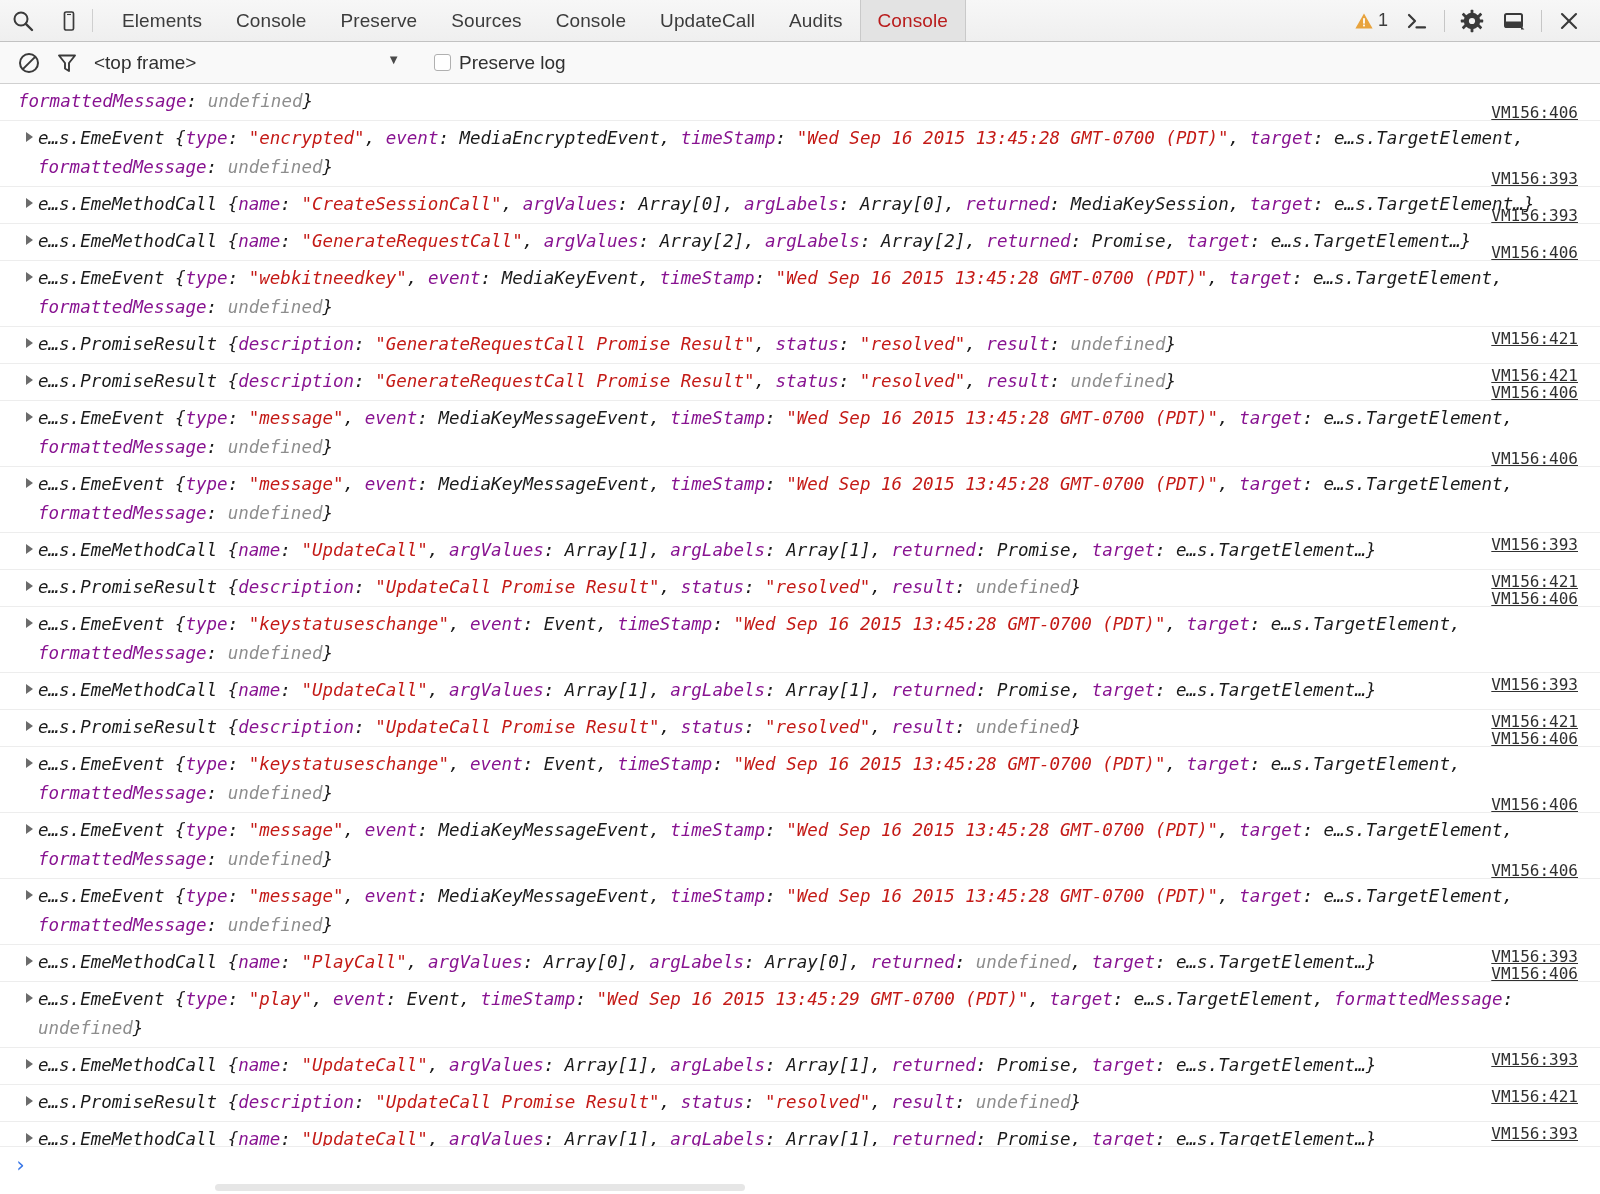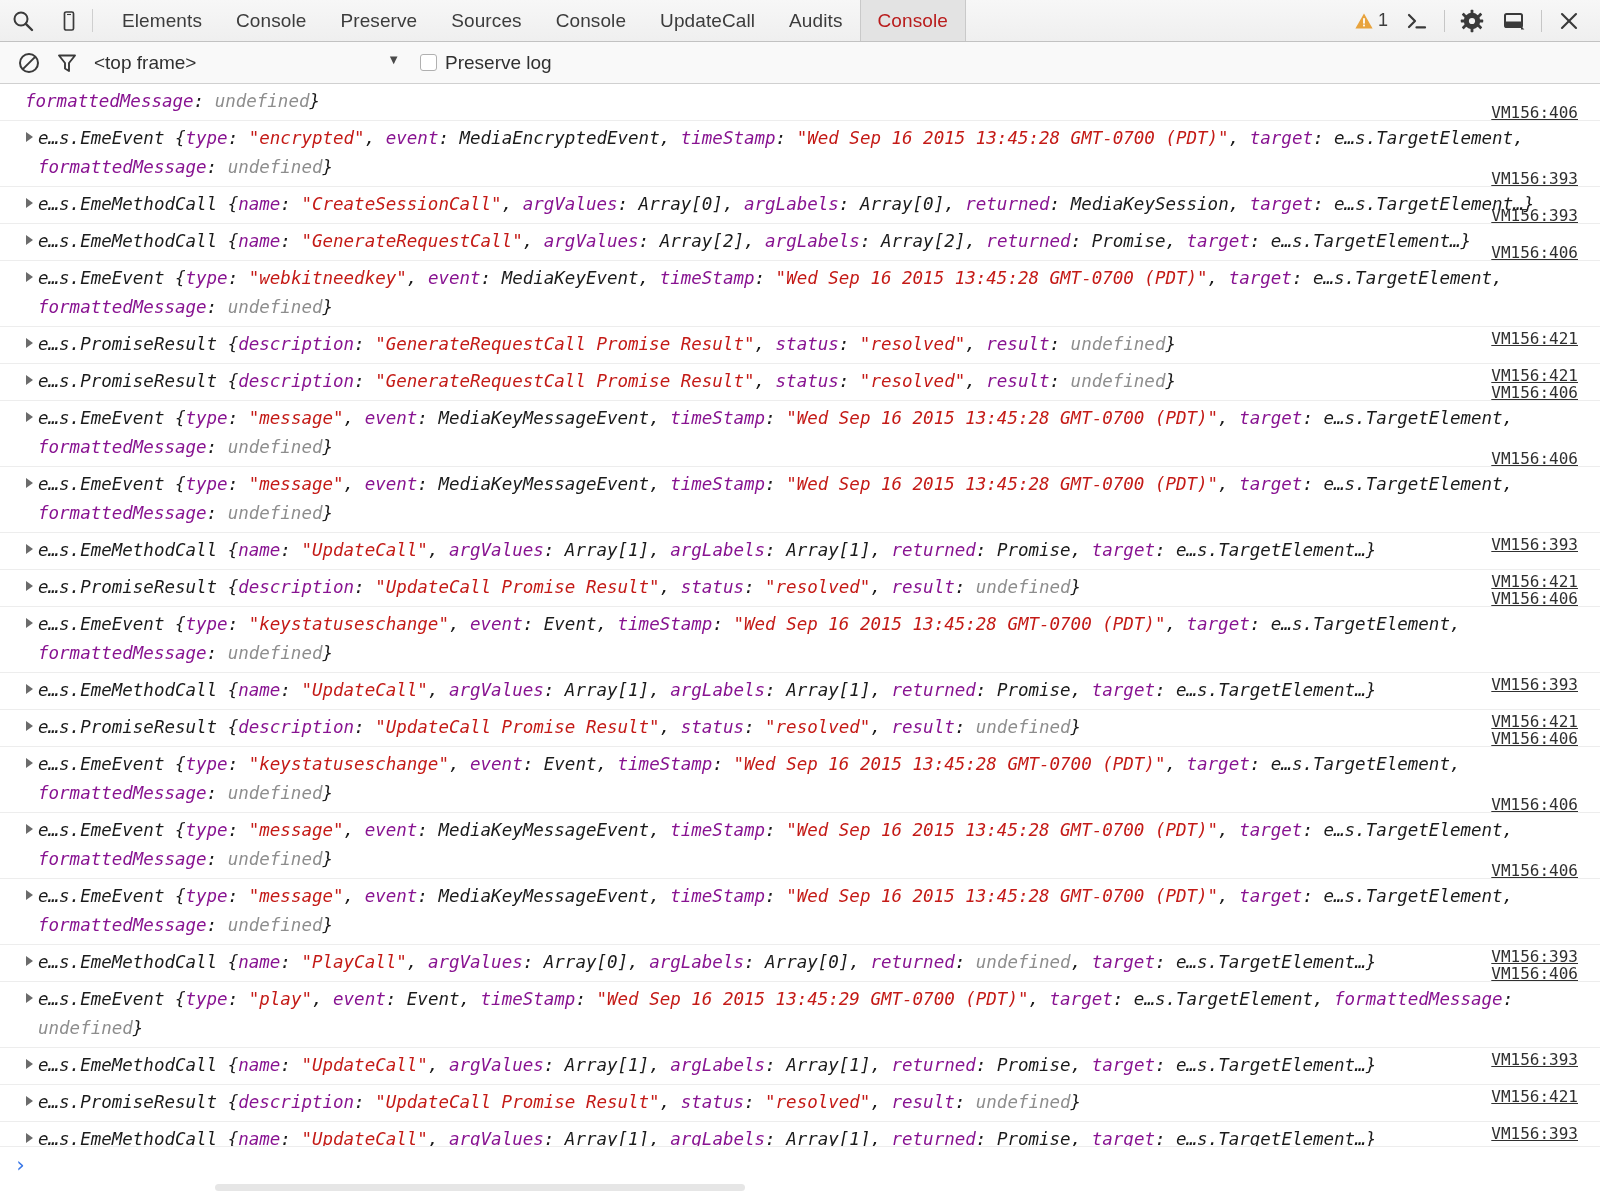--- a/index.html
+++ b/index.html
@@ -61,21 +61,21 @@
   }
   .fb-iconbtn { width: 38px; height: 30px; display:flex; align-items:center; justify-content:center; cursor:pointer; }
   .frame-select {
     display: flex; align-items: flex-start;
     margin-left: 8px;
     cursor: pointer;
     min-width: 320px;
   }
   .frame-label { font-size: 19px; color: #303030; }
   .frame-caret { margin-left: auto; font-size: 13px; color: #4a4a4a; padding-right:14px; }
-  .preserve { display: flex; align-items: center; gap: 8px; cursor: pointer; margin-left: 6px; }
+  .preserve { display: flex; align-items: center; gap: 8px; cursor: pointer; margin-left: 20px; }
   .chk {
     width: 17px; height: 17px; border: 1px solid #b0b0b0; border-radius: 3px;
     background: #fff;
   }
   .preserve-label { font-size: 19px; color: #303030; }
 
   
   .console {
     flex: 1 1 auto;
     overflow: hidden;
@@ -94,21 +94,21 @@
     padding-left: 38px;
     padding-right: 6px;
     font-family: "DejaVu Sans Mono", "Liberation Mono", monospace;
     font-style: italic;
     font-size: 17.5px;
     line-height: 29px;
     color: #222;
     white-space: pre-wrap;
     word-break: break-word;
   }
-  .msg.partial .msg-inner { padding-left: 18px; margin-left: 7px; }
+  .msg.partial .msg-inner { padding-left: 18px; }
 
   .arrow {
     position: absolute;
     left: 26px; top: 11px;
     width: 0; height: 0;
     border-left: 7px solid #6b6b6b;
     border-top: 5px solid transparent;
     border-bottom: 5px solid transparent;
     cursor: pointer;
   }

